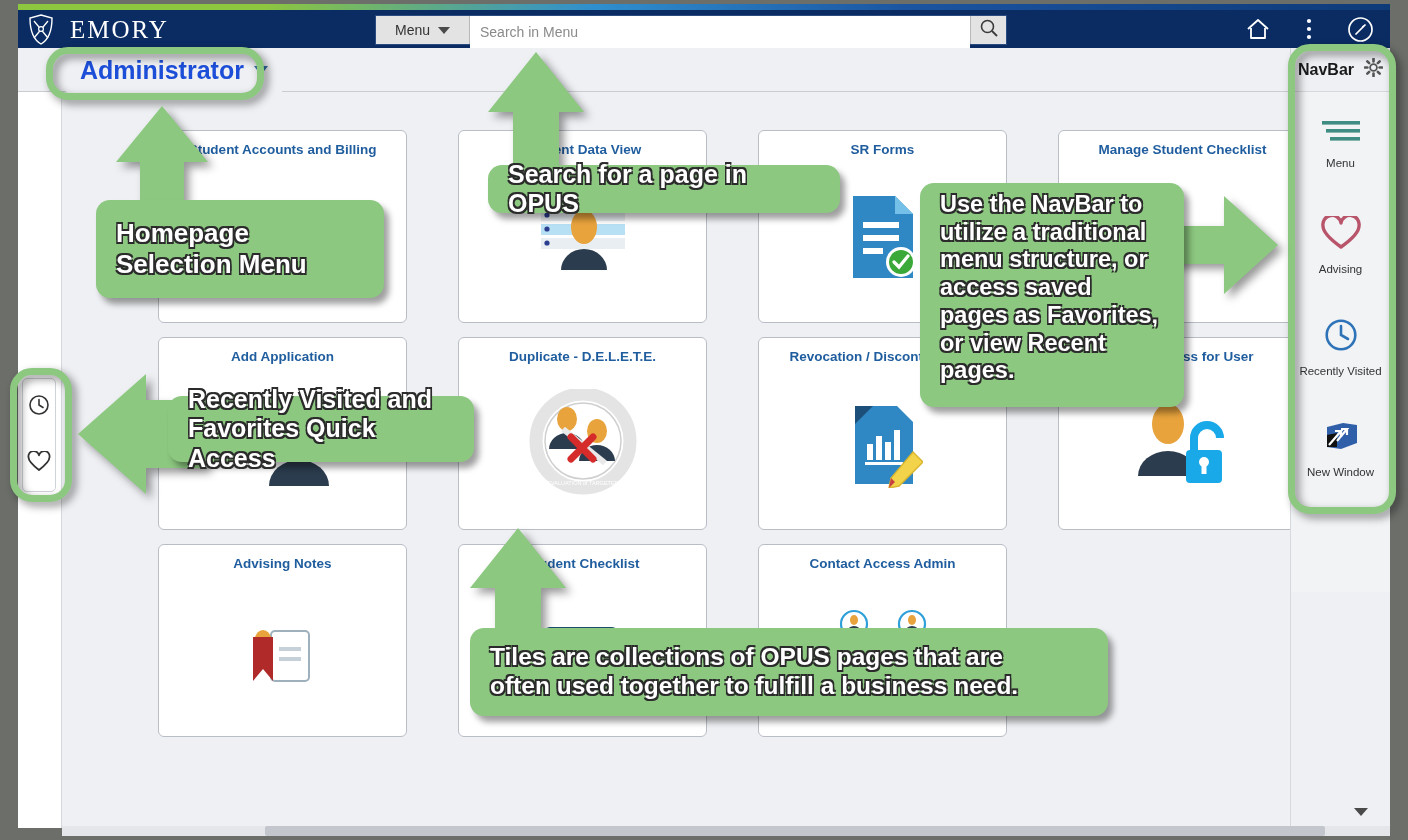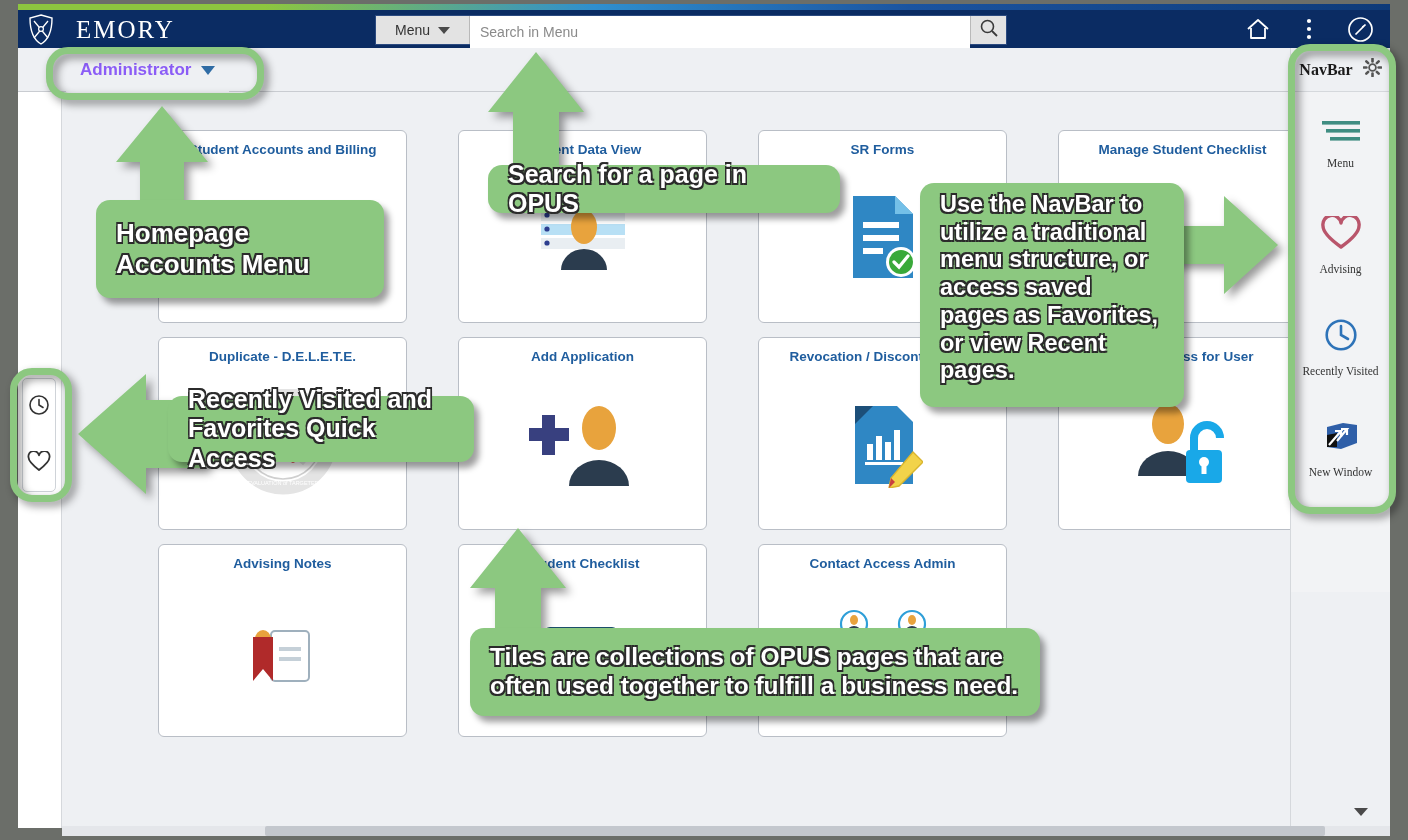--- a/index.html
+++ b/index.html
@@ -21,21 +21,21 @@
     position:absolute; left:18px; top:4px; width:1372px; height:6px;
     background:linear-gradient(to right,#8dc63f 0%,#8dc63f 18%,#2f8fce 42%,#1b54a0 65%,#0e3a78 100%);
   }
 
   
   #header{
     position:absolute; left:18px; top:10px; width:1372px; height:38px;
     background:#0b2c63;
   }
   #brand{
-    position:absolute; left:10px; top:0; height:38px; display:flex; align-items:center; gap:22px;
+    position:absolute; left:10px; top:0; height:38px; display:flex; align-items:center; gap:16px;
   }
   #shield{ width:26px; height:31px; display:block; }
   #brand-word{
     color:#ffffff; font-family:"Liberation Serif", serif; font-size:25px;
     letter-spacing:2px; line-height:1;
   }
 
   
   #search-group{
     position:absolute; left:357px; top:5px; height:30px; display:flex;
@@ -70,21 +70,21 @@
   
   #subbar{
     position:absolute; left:18px; top:48px; width:1372px; height:44px;
     background:#eef0f3; border-bottom:1px solid #c9ccd1;
   }
   #homepage-select{
     position:absolute; left:48px; top:0; height:44px; padding:0 14px;
     display:flex; align-items:center; gap:10px; cursor:pointer;
     background:#eef0f3;
   }
-  #homepage-select .lbl{ font-size:17px; font-weight:bold; color:#8b5cf6; }
+  #homepage-select .lbl{ font-size:25px; font-weight:bold; color:#1d4ed8; }
   .caret-blue{
     width:0;height:0;border-left:7px solid transparent;border-right:7px solid transparent;
     border-top:9px solid #2f6ca5;
   }
 
   
   #content{
     position:absolute; left:18px; top:92px; width:1372px; height:736px;
     background:#eef0f3; overflow:hidden;
   }
@@ -110,21 +110,20 @@
   .tile-art{
     position:absolute; top:46px; left:0; right:0; height:120px;
     display:flex; align-items:center; justify-content:center;
   }
 
   
   #navbar-panel{
     position:absolute; right:18px; top:48px; width:100px; height:544px;
     background:#f2f3f5; border-left:1px solid #d5d8dc;
     z-index:20;
-    font-family:Liberation Serif, serif;
   }
   #navbar-head{
     height:44px; display:flex; align-items:center; justify-content:center; gap:10px;
     background:#eef0f3; border-bottom:1px solid #d5d8dc; cursor:pointer;
   }
   #navbar-head .lbl{ font-size:16px; font-weight:bold; color:#1a1a1a; }
   .nav-item{
     height:102px; display:flex; flex-direction:column; align-items:center;
     justify-content:center; gap:9px; cursor:pointer;
   }
@@ -158,21 +157,21 @@
       -1.6px -1.6px 0 #2b2b2b,  1.6px -1.6px 0 #2b2b2b,
       -1.6px  1.6px 0 #2b2b2b,  1.6px  1.6px 0 #2b2b2b;
     display:flex; align-items:center;
     padding:10px 20px;
     line-height:1.18;
   }
   #co-homepage { left:96px;  top:200px; width:288px; height:98px;  font-size:26px; }
   #co-search   { left:488px; top:165px; width:352px; height:48px;  font-size:25px; align-items:center;}
   #co-navbar   { left:920px; top:183px; width:264px; height:224px; font-size:23.5px; align-items:flex-start; padding-top:8px;}
   #co-recent   { left:168px; top:396px; width:306px; height:66px;  font-size:25px; }
-  #co-tiles    { left:470px; top:628px; width:570px; height:88px;  font-size:24.5px; }
+  #co-tiles    { left:470px; top:628px; width:638px; height:88px;  font-size:24.5px; }
 
   
   .arrow{ position:absolute; z-index:35; filter:drop-shadow(5px 5px 4px rgba(0,0,0,.40)); }
   #arr-homepage{ left:116px; top:106px; }
   #arr-search  { left:488px; top:52px;  }
   #arr-navbar  { left:1152px; top:196px; }
   #arr-recent  { left:78px;  top:374px; }
   #arr-tiles   { left:470px; top:528px; }
 
   
@@ -307,45 +306,45 @@
         </div>
       </div>
 
       <div class="tile">
         <div class="tile-title">Manage Student Checklist</div>
         <div class="tile-art"></div>
       </div>
     </div>
 
     <div class="tile-row">
+      <div class="tile">
+        <div class="tile-title">Add Application</div>
+        <div class="tile-art">
+          <svg width="116" height="92" viewBox="0 0 116 92">
+            <rect x="4" y="30" width="40" height="13" fill="#38407f"></rect>
+            <rect x="17" y="17" width="13" height="40" fill="#38407f"></rect>
+            <ellipse cx="74" cy="30" rx="17" ry="22" fill="#e8a33d"></ellipse>
+            <path d="M44 88 a30 26 0 0 1 60 0 z" fill="#2b3c4e"></path>
+          </svg>
+        </div>
+      </div>
+
       <div class="tile">
         <div class="tile-title">Duplicate - D.E.L.E.T.E.</div>
         <div class="tile-art">
           <svg width="120" height="110" viewBox="0 0 120 110">
             <circle cx="60" cy="52" r="47" fill="none" stroke="#e4e4e4" stroke-width="13"></circle>
             <circle cx="60" cy="52" r="38" fill="none" stroke="#cfcfcf" stroke-width="1.5"></circle>
             <ellipse cx="44" cy="30" rx="10" ry="12" fill="#e8a33d"></ellipse>
             <path d="M26 60 a18 16 0 0 1 36 0 z" fill="#2b3c4e"></path>
             <ellipse cx="74" cy="42" rx="10" ry="12" fill="#e8a33d"></ellipse>
             <path d="M56 72 a18 16 0 0 1 36 0 z" fill="#2b3c4e"></path>
             <path d="M40 40 L82 74" stroke="#e9e9e9" stroke-width="6"></path>
             <path d="M48 48 L70 70 M70 48 L48 70" stroke="#d62b2b" stroke-width="7" stroke-linecap="round"></path>
             <text x="60" y="96" font-size="5.5" fill="#ffffff" text-anchor="middle" font-family="Liberation Sans, sans-serif">EVALUATION of TARGETED</text>
-          </svg>
-        </div>
-      </div>
-
-      <div class="tile">
-        <div class="tile-title">Add Application</div>
-        <div class="tile-art">
-          <svg width="116" height="92" viewBox="0 0 116 92">
-            <rect x="4" y="30" width="40" height="13" fill="#38407f"></rect>
-            <rect x="17" y="17" width="13" height="40" fill="#38407f"></rect>
-            <ellipse cx="74" cy="30" rx="17" ry="22" fill="#e8a33d"></ellipse>
-            <path d="M44 88 a30 26 0 0 1 60 0 z" fill="#2b3c4e"></path>
           </svg>
         </div>
       </div>
 
       <div class="tile">
         <div class="tile-title">Revocation / Discontinuation</div>
         <div class="tile-art">
           <svg width="80" height="88" viewBox="0 0 80 88">
             <path d="M12 6 H54 L70 22 V84 H12 Z" fill="#2f87c4"></path>
             <path d="M12 6 H30 L12 24 Z" fill="#1c4f79"></path>
@@ -558,19 +557,19 @@
     <path d="M0 60 L68 0 L68 26 L128 26 L128 94 L68 94 L68 120 Z" fill="#8cc880"></path>
   </svg>
 </div>
 <div class="arrow" id="arr-tiles">
   <svg width="96" height="118" viewBox="0 0 96 118">
     <path d="M48 0 L96 60 L71 60 L71 118 L25 118 L25 60 L0 60 Z" fill="#8cc880"></path>
   </svg>
 </div>
 
 <div class="callout" id="co-homepage" style="white-space: pre-line;">Homepage
-Accounts Menu</div>
+Selection Menu</div>
 <div class="callout" id="co-search" style="white-space: pre-line;">Search for a page in OPUS</div>
 <div class="callout" id="co-navbar" style="white-space: pre-line;">Use the NavBar to utilize a traditional menu structure, or access saved pages as Favorites, or view Recent pages.</div>
 <div class="callout" id="co-recent" style="white-space: pre-line;">Recently Visited and
 Favorites Quick Access</div>
 <div class="callout" id="co-tiles" style="white-space: pre-line;">Tiles are collections of OPUS pages that are
 often used together to fulfill a business need.</div>
 
 </body></html>

